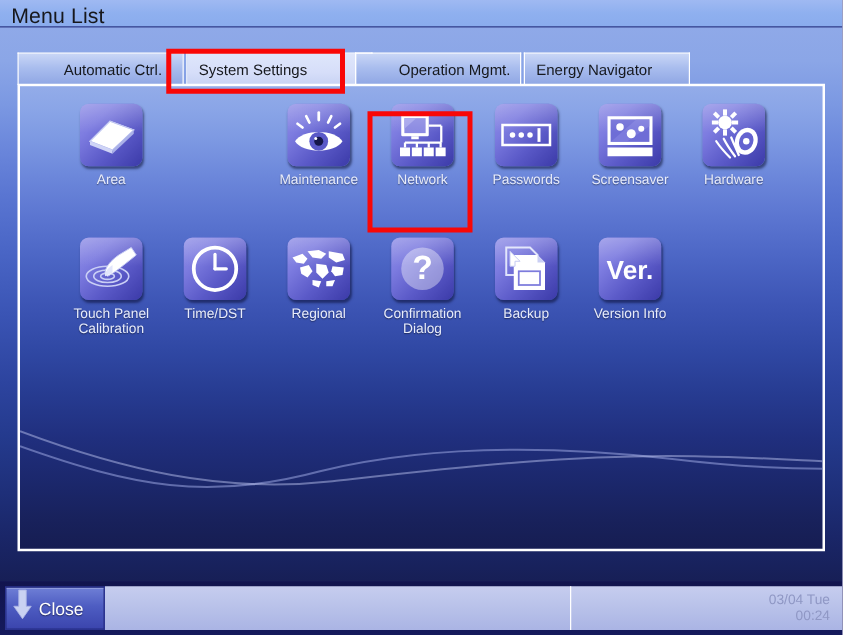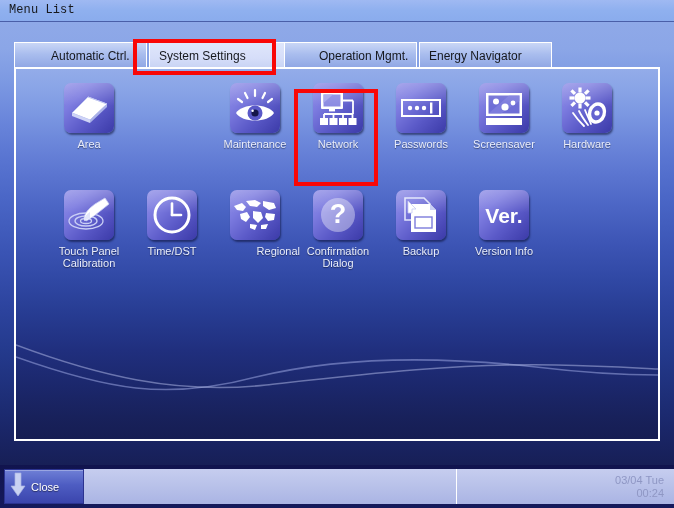--- a/index.html
+++ b/index.html
@@ -24,24 +24,23 @@
     position: absolute;
     left: 0; top: 0;
     width: 674px; height: 22px;
     background: linear-gradient(to bottom, #9fb9f2 0%, #8fb0ef 50%, #8aaced 100%);
     border-bottom: 1px solid #4a5fa8;
     box-sizing: border-box;
   }
   .titlebar-text {
     position: absolute;
     left: 9px; top: 3px;
-    font-size: 12px;
+    font-size: 17px;
     color: #17181c;
     letter-spacing: 0.1px;
-    font-family: Liberation Mono, monospace;
   }
 
   
   .field {
     position: absolute;
     left: 0; top: 22px;
     width: 674px; height: 443px;
     background: linear-gradient(to bottom,
        #8fa9e8 0%,
        #8ba6e7 6%,
@@ -183,21 +182,21 @@
     width: 80px; height: 35px;
     background: linear-gradient(to bottom, #6f7fd6 0%, #4e5dc2 45%, #3b45ad 100%);
     border: 1px solid #2b3390;
     box-sizing: border-box;
     display: flex;
     align-items: center;
     box-shadow: inset 0 1px 0 rgba(255,255,255,0.3);
   }
   .close-arrow { margin-left: 5px; }
   .close-label {
-    font-size: 11px;
+    font-size: 14px;
     color: #ffffff;
     margin-left: 5px;
     text-shadow: 0 1px 1px rgba(0,0,0,0.5);
   }
   .clock {
     position: absolute;
     right: 10px; top: 5px;
     text-align: right;
     font-size: 11px;
     line-height: 13px;
@@ -372,21 +371,21 @@
               <svg width="50" height="50" viewBox="0 0 50 50">
                 <circle cx="25" cy="25" r="17" fill="none" stroke="#ffffff" stroke-width="3"></circle>
                 <g stroke="#ffffff" stroke-width="2.6" stroke-linecap="round">
                   <line x1="25" y1="25" x2="25" y2="13.5"></line>
                   <line x1="25" y1="25" x2="34" y2="25"></line>
                 </g>
               </svg>
             </div>
             <div class="cell-label">Time/DST</div>
           </div>
-          <div class="cell" style="left: 194px; text-align: right;">
+          <div class="cell" style="left: 194px;">
             <div class="icon-tile">
               <svg width="50" height="50" viewBox="0 0 50 50">
                 <g fill="#ffffff">
                   <path d="M4,16 L12,13 L16,17 L13,21 L7,20 Z"></path>
                   <path d="M16,11 L25,10 L31,13 L27,17 L20,16 Z"></path>
                   <path d="M33,11 L44,13 L46,18 L39,20 L33,16 Z"></path>
                   <path d="M10,24 L17,22 L20,27 L16,32 L11,29 Z"></path>
                   <path d="M23,21 L31,22 L33,28 L28,33 L23,28 Z"></path>
                   <path d="M36,23 L45,24 L44,30 L38,31 L35,27 Z"></path>
                   <path d="M20,34 L27,35 L25,40 L20,38 Z"></path>

